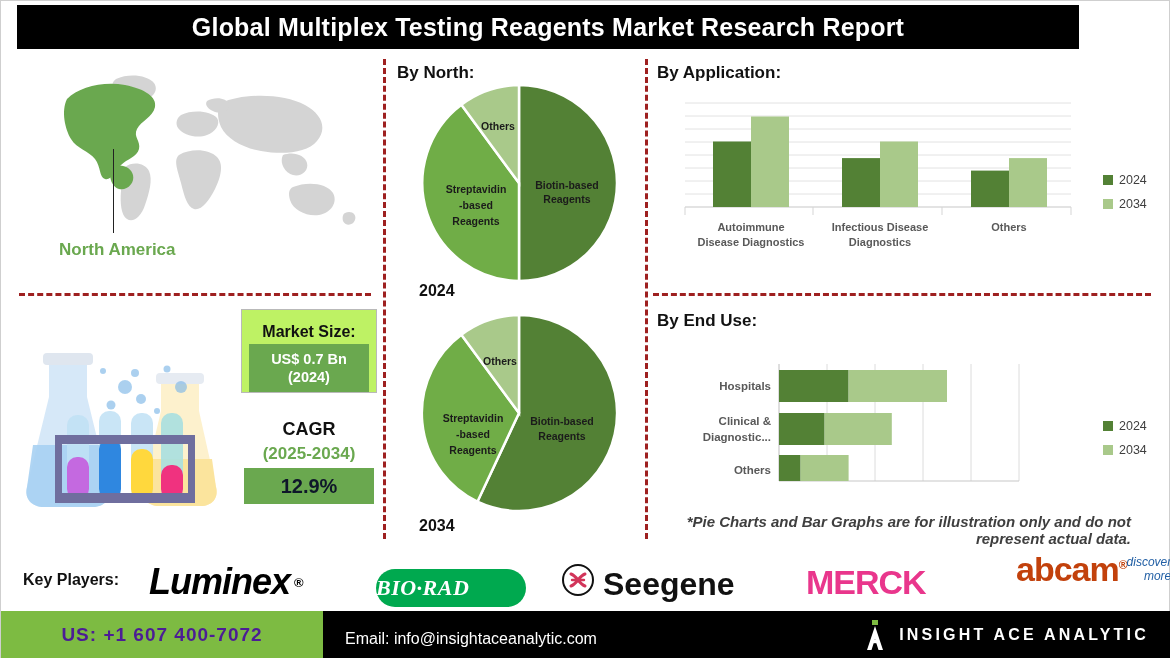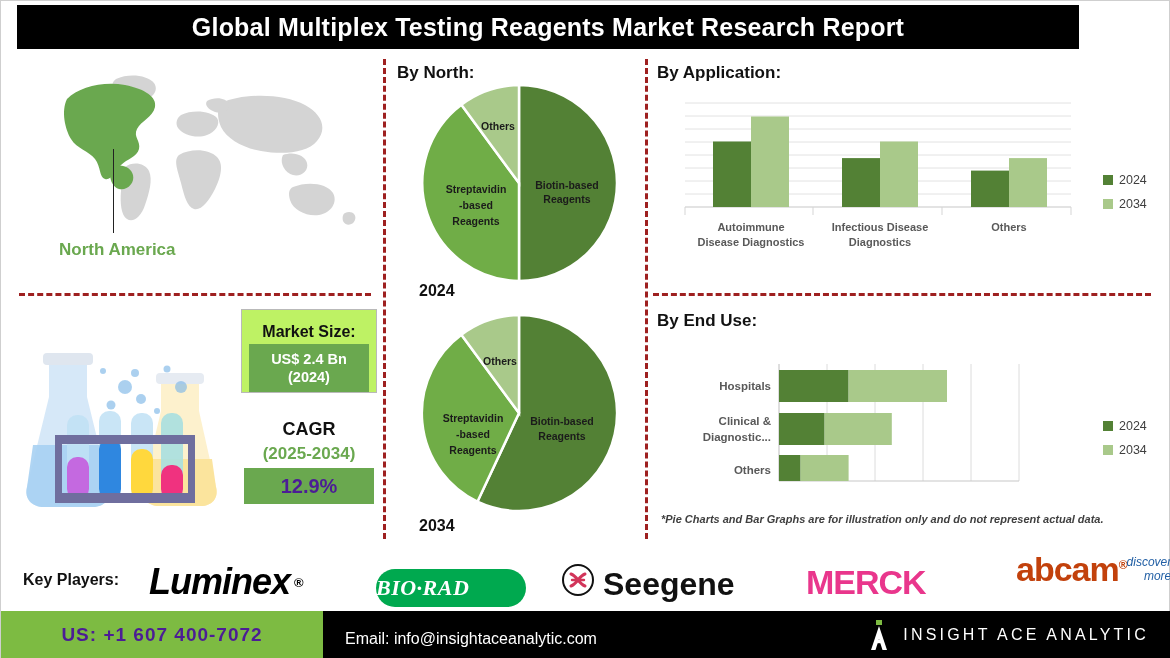--- a/index.html
+++ b/index.html
@@ -52,21 +52,21 @@
   .mk-value{
     margin-top:3px;width:120px;height:48px;background:#6aa84f;color:#fff;
     font-size:14.5px;font-weight:bold;line-height:1.25;
     display:flex;flex-direction:column;align-items:center;justify-content:center;text-align:center;
   }
 
   .cagr-box{position:absolute;left:240px;top:418px;width:136px;text-align:center;}
   .cagr-label{font-size:18px;font-weight:bold;color:#111;}
   .cagr-years{font-size:17px;font-weight:bold;color:#6aa84f;margin-top:4px;}
   .cagr-value{
-    margin:4px auto 0;width:130px;height:36px;background:#6aa84f;color:#4c1d95;
+    margin:4px auto 0;width:130px;height:36px;background:#6aa84f;color:#0f172a;
     font-size:20px;font-weight:bold;display:flex;align-items:center;justify-content:center;
   }
 
   
   .sec-title{position:absolute;font-size:17px;font-weight:bold;color:#111;}
 
   
   .pie-block{position:absolute;}
   .pie-block svg{display:block;}
   .pie-year{position:absolute;font-size:16px;font-weight:bold;color:#111;}
@@ -79,21 +79,21 @@
   .legend{position:absolute;font-size:12.5px;color:#3f3f3f;}
   .legend-row{display:flex;align-items:center;margin-bottom:10px;}
   .swatch{width:10px;height:10px;margin-right:6px;display:inline-block;}
 
   
   .barchart{position:absolute;left:660px;top:355px;width:440px;height:160px;}
   .barchart svg{display:block;}
   .cat-lbl{font-size:11.5px;font-weight:bold;fill:#595959;font-family:"Liberation Sans", sans-serif;}
   .footnote{
     position:absolute;left:660px;top:512px;width:470px;
-    font-size:11px;font-style:italic;font-weight:bold;color:#3f3f3f;
+    font-size:15px;font-style:italic;font-weight:bold;color:#3f3f3f;text-align:right;
   }
   .kp-label{position:absolute;left:22px;top:570px;font-size:16px;font-weight:bold;color:#111;}
   .logo{position:absolute;display:flex;align-items:center;}
   .luminex{left:148px;top:560px;font-size:36px;font-weight:bold;font-style:italic;color:#000;letter-spacing:-1px;}
   .luminex .reg{font-size:13px;font-style:normal;margin-left:4px;vertical-align:super;}
   .biorad{
     left:375px;top:568px;width:150px;height:38px;border-radius:19px;background:#00a94f;
     display:flex;align-items:center;
     color:#fff;font-size:22px;font-weight:bold;font-style:italic;letter-spacing:.5px;font-family:Liberation Serif, serif;
   }
@@ -110,21 +110,21 @@
     display:flex;align-items:center;justify-content:center;
   }
   .foot-green span{font-size:19px;font-weight:bold;color:#4c1d95;letter-spacing:1px;}
   .foot-black{
     position:absolute;left:322px;top:610px;width:848px;height:56px;background:#000;
     display:flex;align-items:center;
   }
   .foot-email{margin-left:22px;font-size:16px;color:#fff;}
   .foot-brand{position:absolute;right:22px;top:0;height:48px;display:flex;align-items:center;}
   .brand-mark{width:20px;height:30px;margin-right:14px;}
-  .brand-text{font-size:16px;font-weight:normal;color:#fff;letter-spacing:3.2px;}
+  .brand-text{font-size:16px;font-weight:bold;color:#fff;letter-spacing:3.2px;}
 </style>
 </head>
 <body>
 
 <div class="page">
 
   <div class="header">
     <div class="header-title">Global Multiplex Testing Reagents Market Research Report</div>
   </div>
 
@@ -207,21 +207,21 @@
       <rect x="40" y="108" width="140" height="9" rx="3" fill="#6f6e9e"></rect>
       <rect x="40" y="166" width="140" height="10" rx="3" fill="#6f6e9e"></rect>
       <rect x="40" y="108" width="7" height="68" fill="#6f6e9e"></rect>
       <rect x="173" y="108" width="7" height="68" fill="#6f6e9e"></rect>
     </svg>
   </div>
 
   <div class="mk-box">
     <div class="mk-label">Market Size:</div>
     <div class="mk-value">
-      <div>US$ 2.4 Bn</div>
+      <div>US$ 0.7 Bn</div>
       <div>(2024)</div>
     </div>
   </div>
 
   <div class="cagr-box">
     <div class="cagr-label">CAGR</div>
     <div class="cagr-years">(2025-2034)</div>
     <div class="cagr-value">12.9%</div>
   </div>
 

